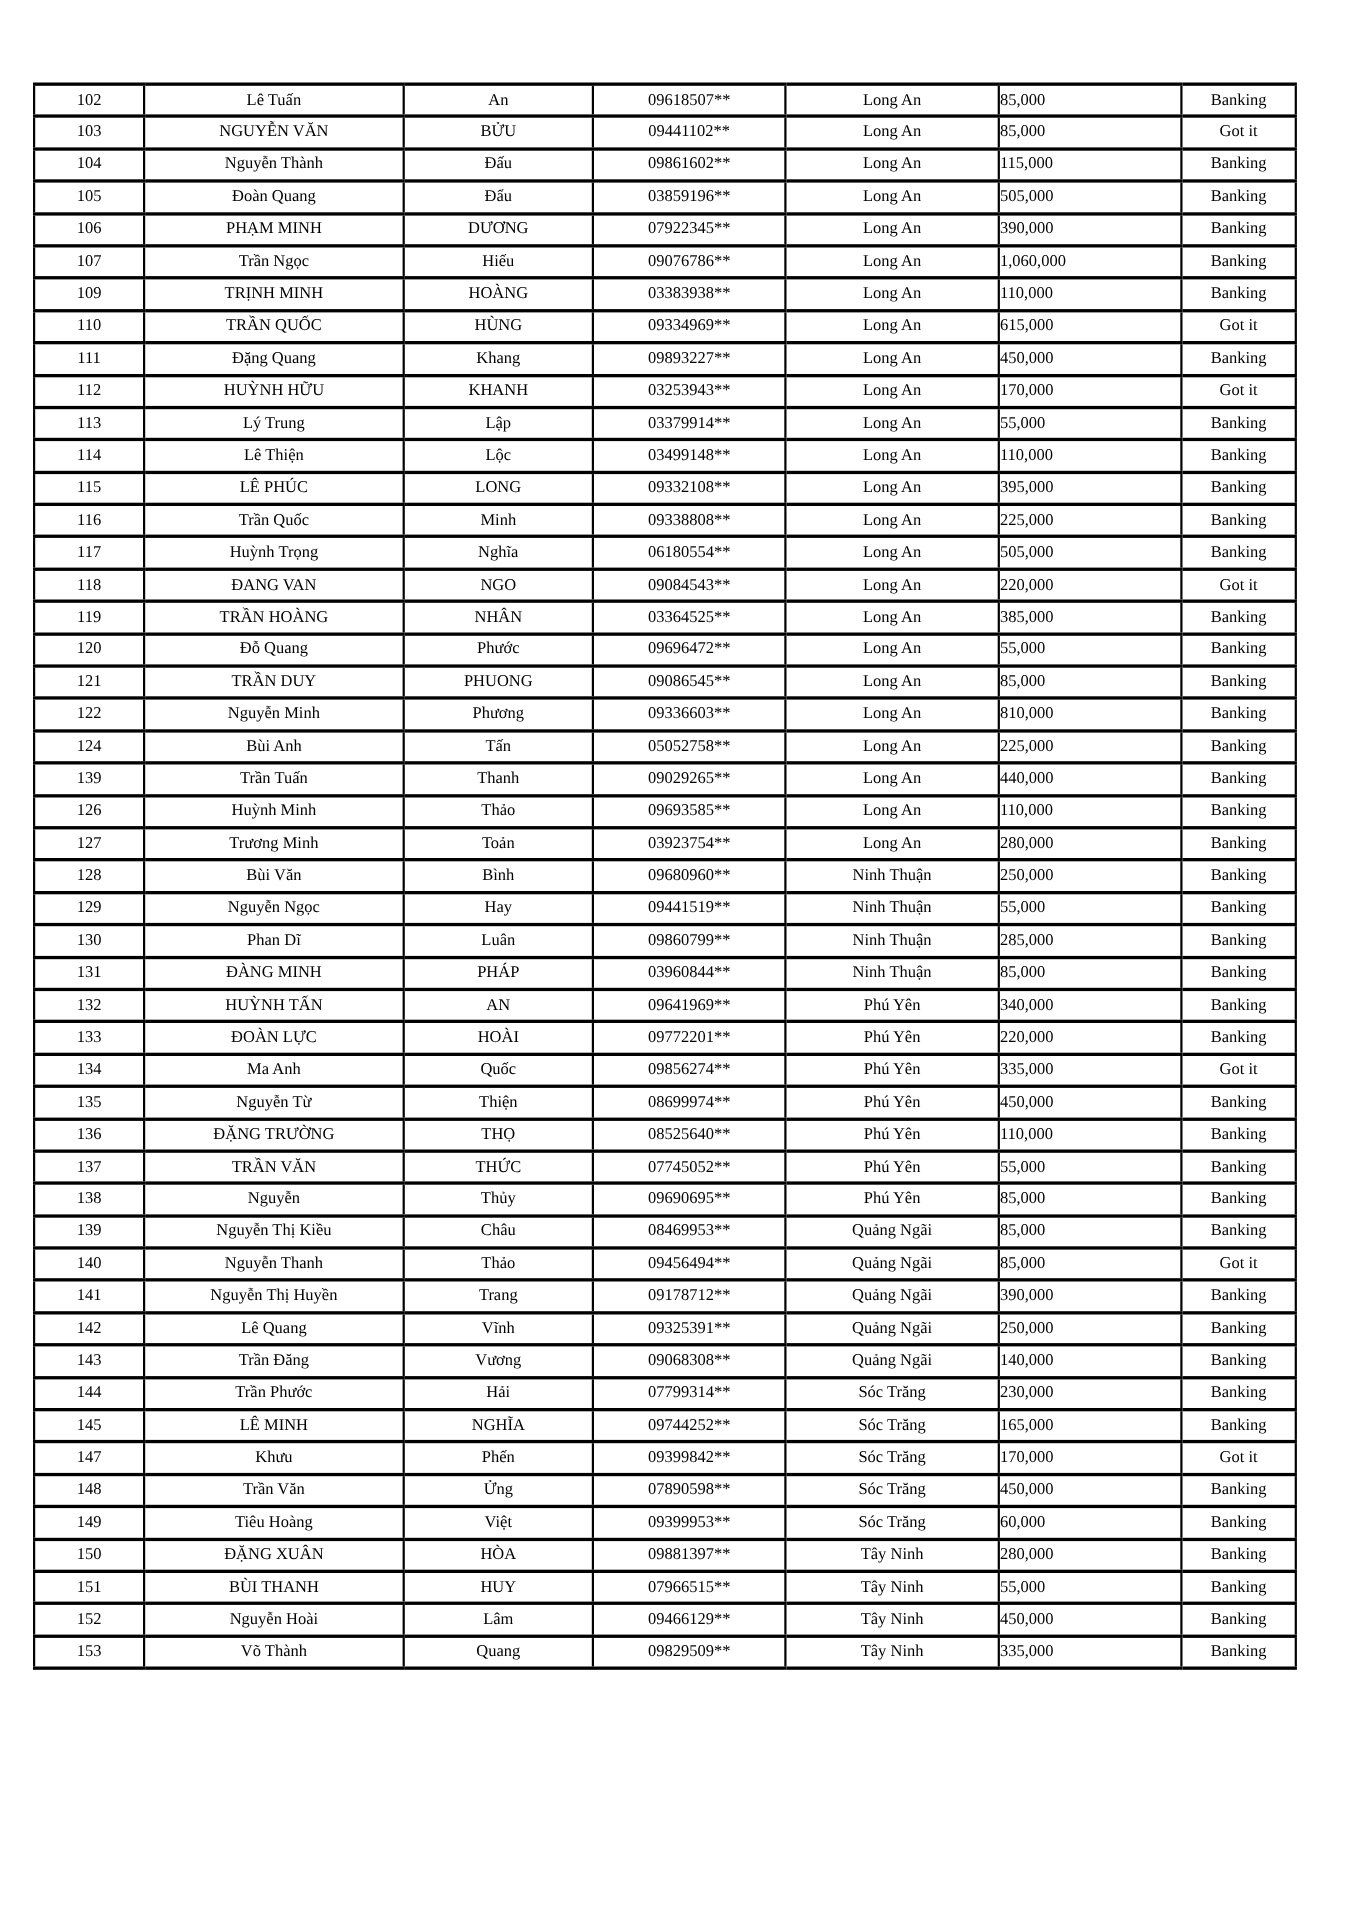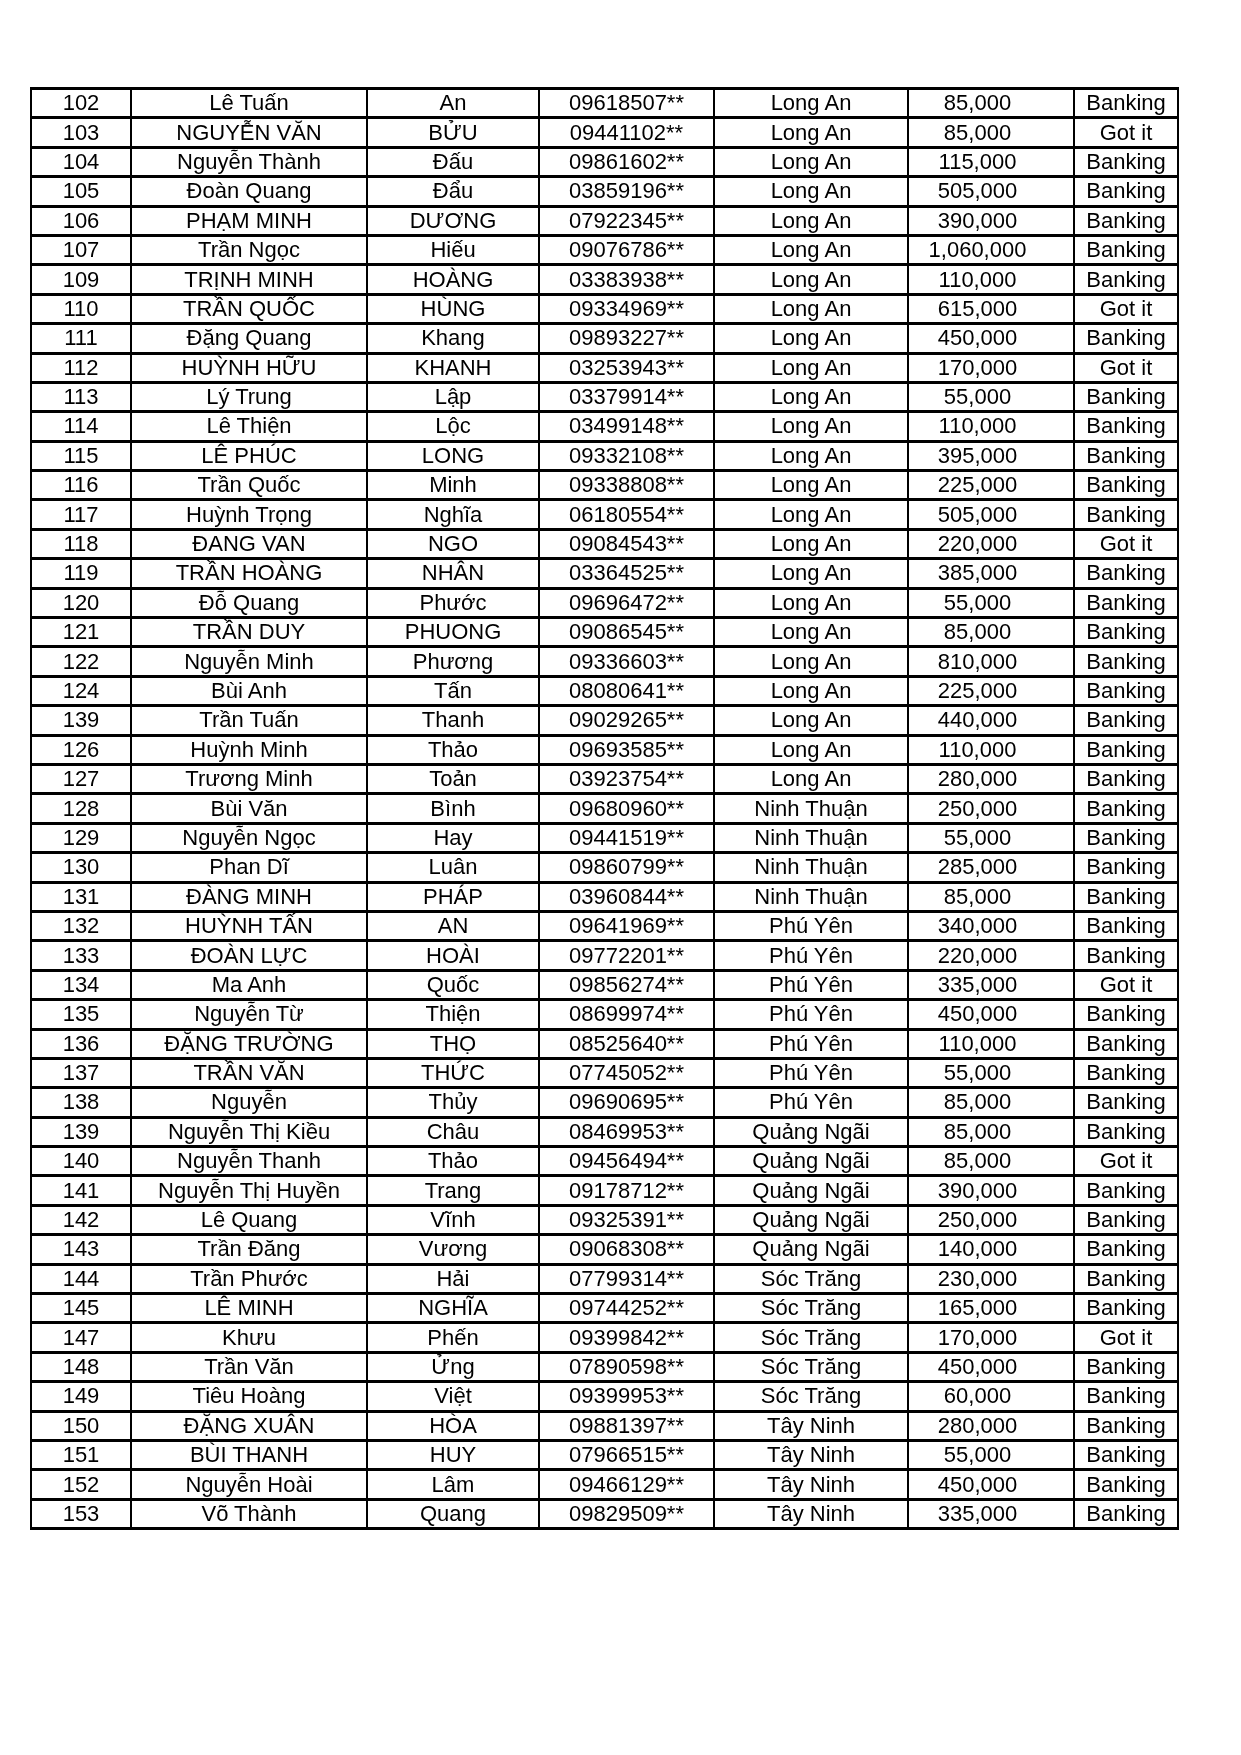--- a/index.html
+++ b/index.html
@@ -11,41 +11,42 @@
     position: relative;
     width: 1241px;
     height: 1755px;
     background: #ffffff;
     font-family: "Liberation Sans", sans-serif;
     color: #000000;
   }
   table.roster {
     position: absolute;
     left: 30px;
-    top: 87px;
+    top: 75px;
     width: 1147px;
     border-collapse: collapse;
     table-layout: fixed;
-    font-size: 22px;
+    font-size: 15px;
     font-weight: 400;
+    font-family: Liberation Serif, serif;
   }
   table.roster td {
     border-left: 2px solid #000;
     border-right: 2px solid #000;
     border-top: 3px solid #000;
     border-bottom: 3px solid #000;
     text-align: center;
     vertical-align: middle;
     padding: 0;
     overflow: hidden;
     white-space: nowrap;
   }
   table.roster tr { height: 29.4px; }
   table.roster td.col-amount {
-    text-align: center;
+    text-align: left;
     padding-right: 27px;
   }
 </style>
 </head>
 <body>
 
 <div class="page">
   <table class="roster">
     <colgroup>
       <col style="width:100px">
@@ -234,21 +235,21 @@
           <td class="col-first_name">Phương</td>
           <td class="col-phone_masked">09336603**</td>
           <td class="col-province">Long An</td>
           <td class="col-amount">810,000</td>
           <td class="col-status">Banking</td>
         </tr>
         <tr>
           <td class="col-no">124</td>
           <td class="col-last_name">Bùi Anh</td>
           <td class="col-first_name">Tấn</td>
-          <td class="col-phone_masked">08080641**</td>
+          <td class="col-phone_masked">05052758**</td>
           <td class="col-province">Long An</td>
           <td class="col-amount">225,000</td>
           <td class="col-status">Banking</td>
         </tr>
         <tr>
           <td class="col-no">139</td>
           <td class="col-last_name">Trần Tuấn</td>
           <td class="col-first_name">Thanh</td>
           <td class="col-phone_masked">09029265**</td>
           <td class="col-province">Long An</td>

